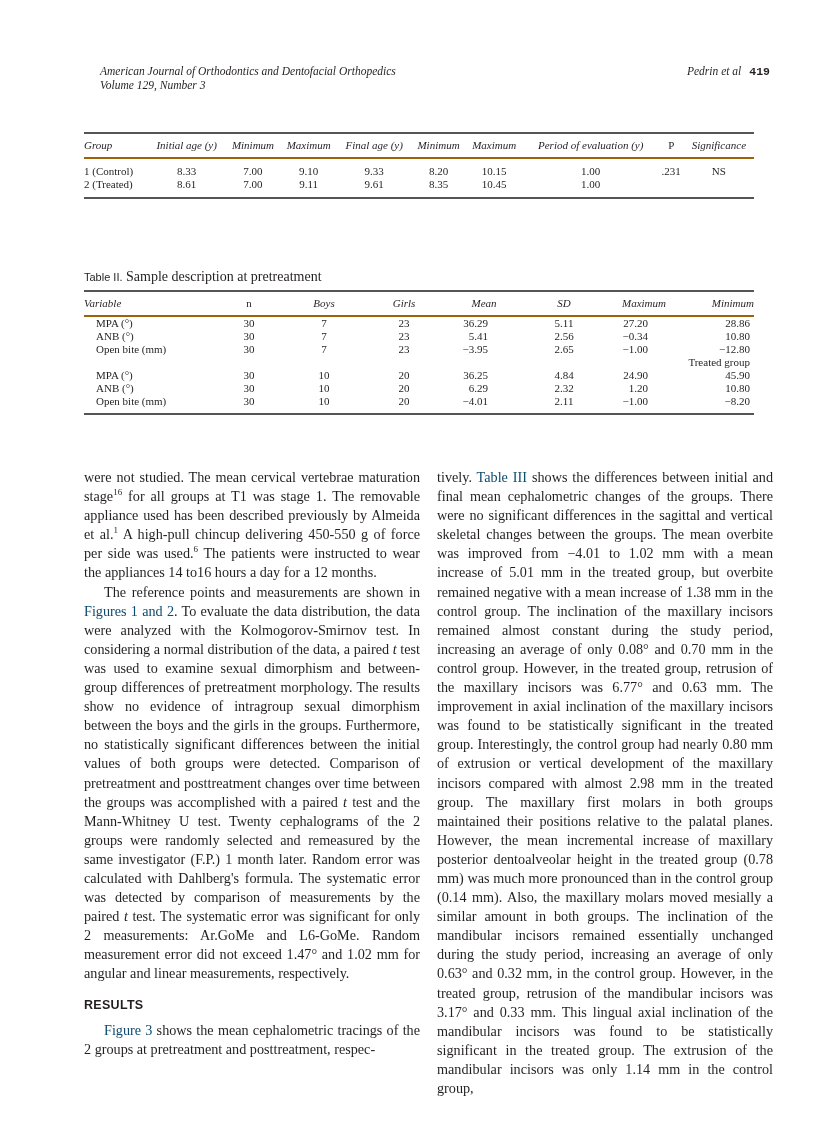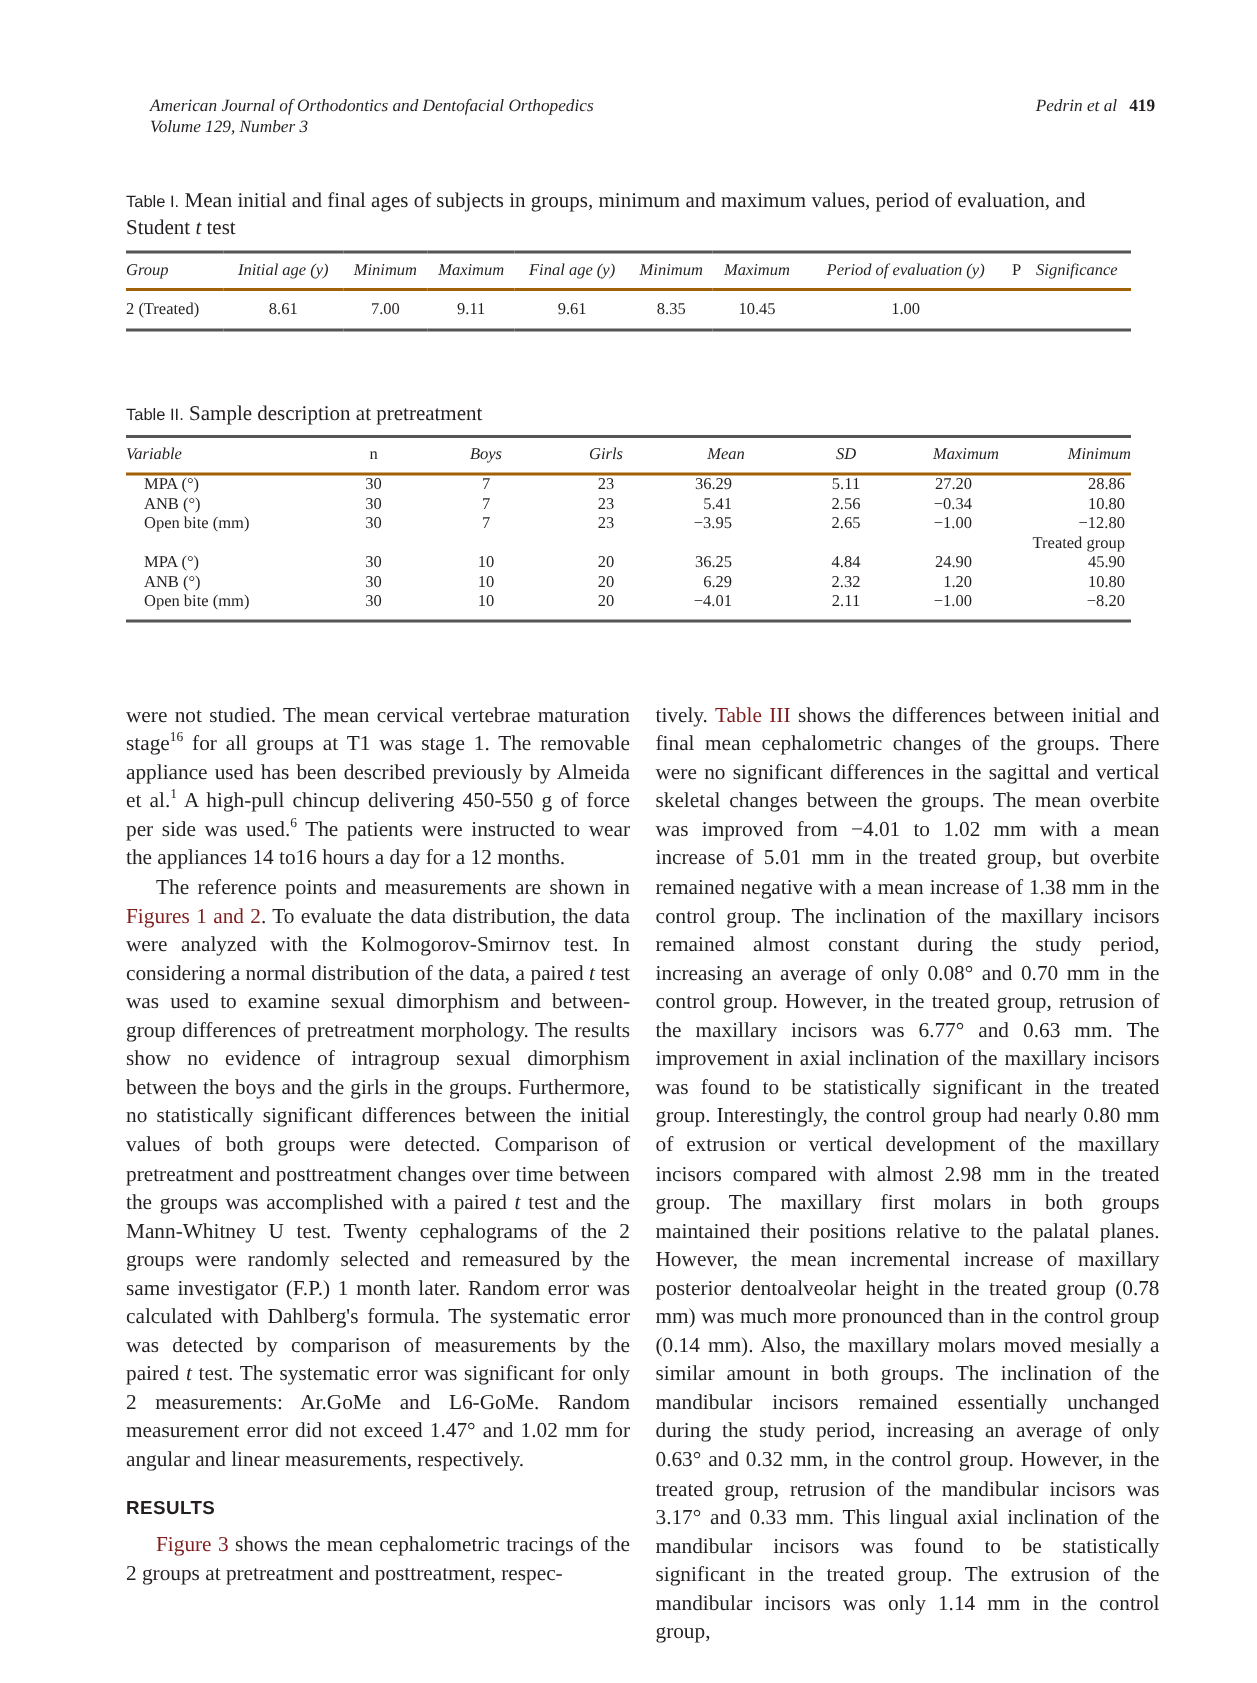--- a/index.html
+++ b/index.html
@@ -1,19 +1,19 @@
 <!DOCTYPE html>
 <html><head>
 <meta charset="utf-8">
 <style>
   html, body { margin: 0; padding: 0; background: #ffffff; }
   body { width: 838px; height: 1122px; position: relative; overflow: hidden; color: #231f20; font-family: "Liberation Serif", serif; }
   .runhead { position: absolute; left: 100px; top: 64px; width: 670px; font-size: 11.5px; line-height: 14px; font-style: italic; }
   .runhead .right { position: absolute; right: 0; top: 0; }
-  .runhead .pg { font-style: normal; font-family: Liberation Serif, serif; font-weight: bold; margin-left: 8px; }
+  .runhead .pg { font-style: normal; font-family: Liberation Mono, monospace; font-weight: bold; margin-left: 8px; }
 
   .tcap { font-size: 14px; line-height: 17px; }
   .tcap .tlabel { font-family: "Liberation Sans", sans-serif; font-size: 11px; }
   .tbl-wrap { position: absolute; left: 84px; width: 670px; }
   table { border-collapse: collapse; width: 100%; font-size: 11px; }
   table th { font-style: italic; font-weight: normal; padding: 5px 0 6px 0; }
   table td { padding: 0; line-height: 13px; }
   .rule-top { border-top: 2px solid #555; }
   .rule-head { border-bottom: 2px solid #a16207; }
   .rule-bot { border-bottom: 2px solid #555; }
@@ -35,56 +35,64 @@
   #t2 td.num-r { text-align: right; padding-right: 36px; }
   #t2 td:last-child { text-align: right; padding-right: 4px; }
   #t2 tbody tr.grp td { padding-top: 6px; }
   #t2 tbody tr:last-child td { padding-bottom: 5px; }
 
   .col { position: absolute; top: 468px; width: 336px; font-size: 14.2px; line-height: 19.1px; text-align: justify; }
   .col.left { left: 84px; }
   .col.right { left: 437px; }
   .col p { margin: 0; }
   .col p.indent { text-indent: 20px; }
-  .link { color: #7f1d1d; }
+  .link { color: #0c4a6e; }
   sup { font-size: 9px; line-height: 0; }
   .sec-head { font-family: "Liberation Sans", sans-serif; font-weight: bold; font-size: 12.5px; margin: 12px 0 6px 0; letter-spacing: 0.3px; }
 </style>
 </head>
 <body>
 
 <div class="runhead">
   <div>American Journal of Orthodontics and Dentofacial Orthopedics</div>
   <div>Volume 129, Number 3</div>
   <div class="right">
     <span>Pedrin et al</span><span class="pg">419</span>
   </div>
 </div>
 
 <div class="tbl-wrap" id="t1">
-  <div class="tcap">
-    <span class="tlabel">Table I.</span>
-    <span>Mean initial and final ages of subjects in groups, minimum and maximum values, period of evaluation, and Student <i>t</i> test</span>
-  </div>
   <table style="margin-top:6px;">
     <thead>
       <tr class="rule-top rule-head">
         <th>Group</th>
         <th>Initial age (y)</th>
         <th>Minimum</th>
         <th>Maximum</th>
         <th>Final age (y)</th>
         <th>Minimum</th>
         <th>Maximum</th>
         <th>Period of evaluation (y)</th>
         <th style="font-style:normal;">P</th>
         <th>Significance</th>
       </tr>
     </thead>
     <tbody>
+      <tr>
+        <td>1 (Control)</td>
+        <td>8.33</td>
+        <td>7.00</td>
+        <td>9.10</td>
+        <td>9.33</td>
+        <td>8.20</td>
+        <td>10.15</td>
+        <td>1.00</td>
+        <td>.231</td>
+        <td>NS</td>
+      </tr>
       <tr class="rule-bot">
         <td>2 (Treated)</td>
         <td>8.61</td>
         <td>7.00</td>
         <td>9.11</td>
         <td>9.61</td>
         <td>8.35</td>
         <td>10.45</td>
         <td>1.00</td>
         <td></td>

